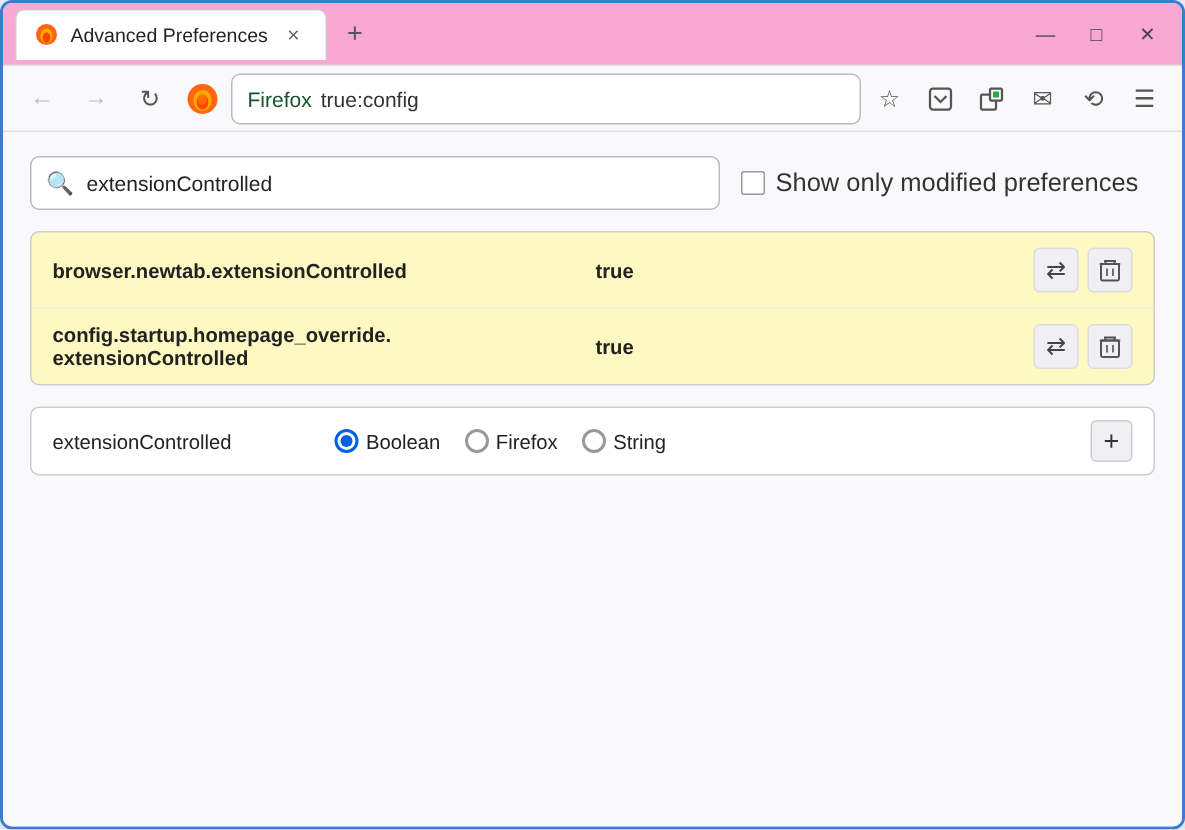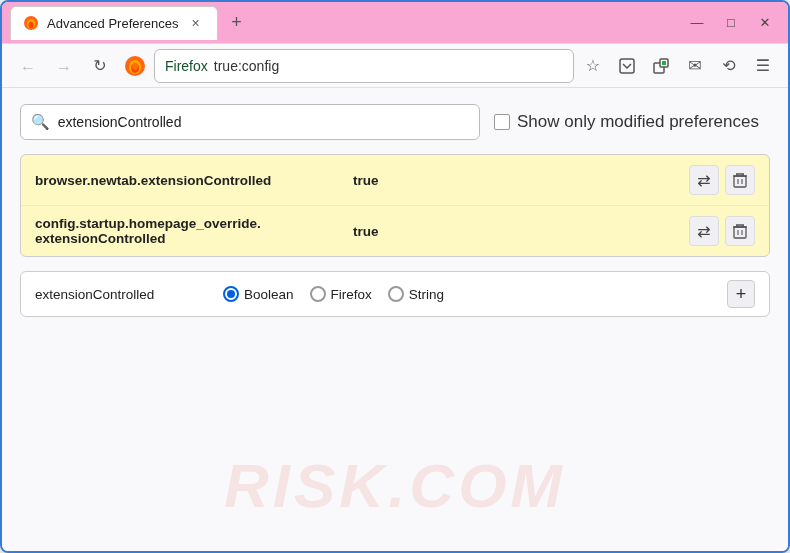--- a/index.html
+++ b/index.html
@@ -245,20 +245,21 @@
       font-size: 13.5px;
       font-weight: 700;
       color: #222;
       min-width: 310px;
     }
     .pref-value {
       font-size: 13.5px;
       font-weight: 700;
       color: #222;
       flex: 1;
+      margin-left: 44px;
     }
     .row-actions {
       display: flex;
       gap: 6px;
       align-items: center;
     }
     .action-btn {
       width: 30px;
       height: 30px;
       display: flex;
@@ -391,21 +392,20 @@
         </svg>
       </div>
       <div class="nav-icon-btn">✉</div>
       <div class="nav-icon-btn">⟲</div>
       <div class="nav-icon-btn">☰</div>
     </div>
   </div>
 
   <div class="main-content">
 
-    <div class="watermark">RISK.COM</div>
 
     <div class="search-row">
       <div class="search-box">
         <span class="search-icon-svg">🔍</span>
         <span class="search-input-text">extensionControlled</span>
       </div>
       <div class="checkbox-row">
         <div class="checkbox-box"></div>
         <span>Show only modified preferences</span>
       </div>

